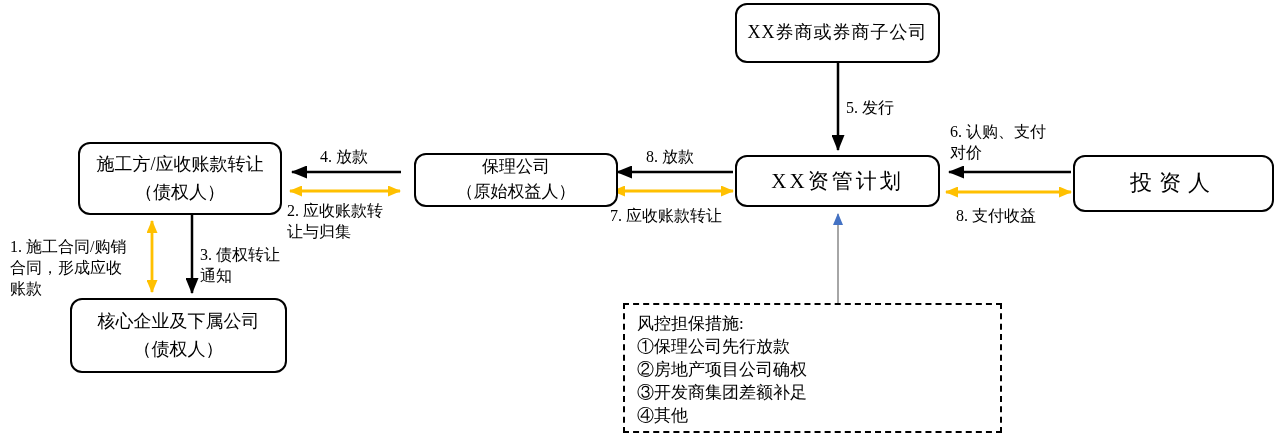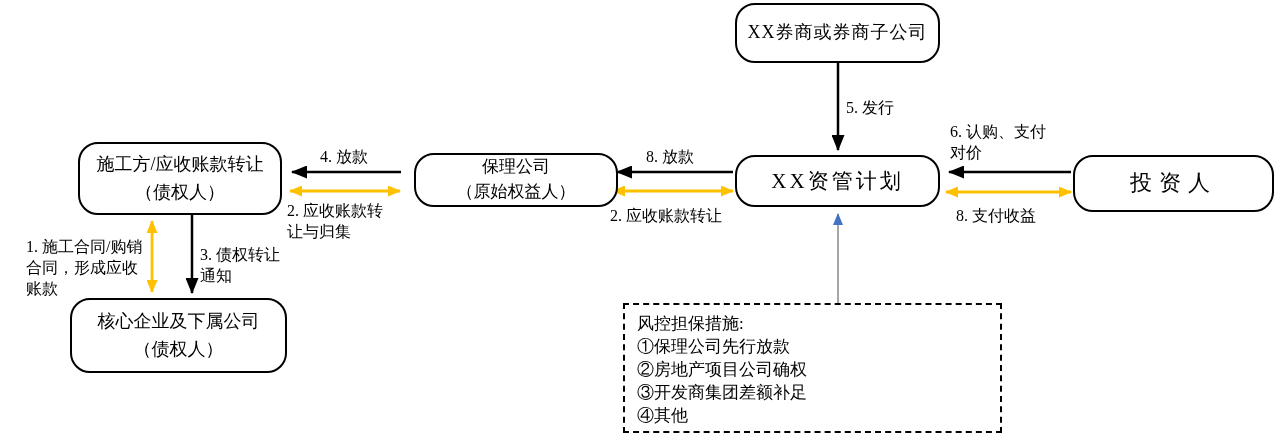--- a/index.html
+++ b/index.html
@@ -14,21 +14,21 @@
     overflow:hidden;
   }
   .arrow-layer{
     position:absolute;left:0;top:0;width:1280px;height:437px;
     z-index:1;
   }
   .node{
     position:absolute;
     box-sizing:border-box;
     border:2.5px solid #000;
-    border-radius:20px;
+    border-radius:12px;
     background:#ffffff;
     display:flex;
     flex-direction:column;
     align-items:center;
     justify-content:center;
     text-align:center;
     color:#000;
     z-index:2;
     line-height:1.55;
   }
@@ -53,21 +53,21 @@
   }
   .flow-label{
     position:absolute;
     z-index:3;
     font-size:16px;
     line-height:21px;
     color:#000000;
     text-align:left;
   }
   .flow-label.center{text-align:center;}
-  .lbl-f1 {left:10px; top:236px;width:120px;margin-left:16px;}
+  .lbl-f1 {left:10px; top:236px;width:120px;}
   .lbl-f3 {left:200px;top:244px;width:92px;}
   .lbl-f4 {left:300px;top:146px;width:88px;}
   .lbl-f2 {left:287px;top:200px;width:108px;}
   .lbl-f8a{left:624px;top:146px;width:92px;}
   .lbl-f7 {left:610px;top:205px;width:145px;}
   .lbl-f5 {left:846px;top:97px; width:84px;}
   .lbl-f6 {left:950px;top:121px;width:108px;}
   .lbl-f8b{left:956px;top:205px;width:110px;}
 </style>
 </head>
@@ -143,17 +143,17 @@
     <div>③开发商集团差额补足</div>
     <div>④其他</div>
   </div>
 
   <div class="flow-label lbl-f1">1. 施工合同/购销合同，形成应收账款</div>
   <div class="flow-label lbl-f2">2. 应收账款转让与归集</div>
   <div class="flow-label lbl-f3">3. 债权转让通知</div>
   <div class="flow-label lbl-f4 center">4. 放款</div>
   <div class="flow-label lbl-f5">5. 发行</div>
   <div class="flow-label lbl-f6">6. 认购、支付对价</div>
-  <div class="flow-label lbl-f7">2. 应收账款转让</div>
+  <div class="flow-label lbl-f7">7. 应收账款转让</div>
   <div class="flow-label lbl-f8a center">8. 放款</div>
   <div class="flow-label lbl-f8b">8. 支付收益</div>
 
 </div>
 
 </body></html>

